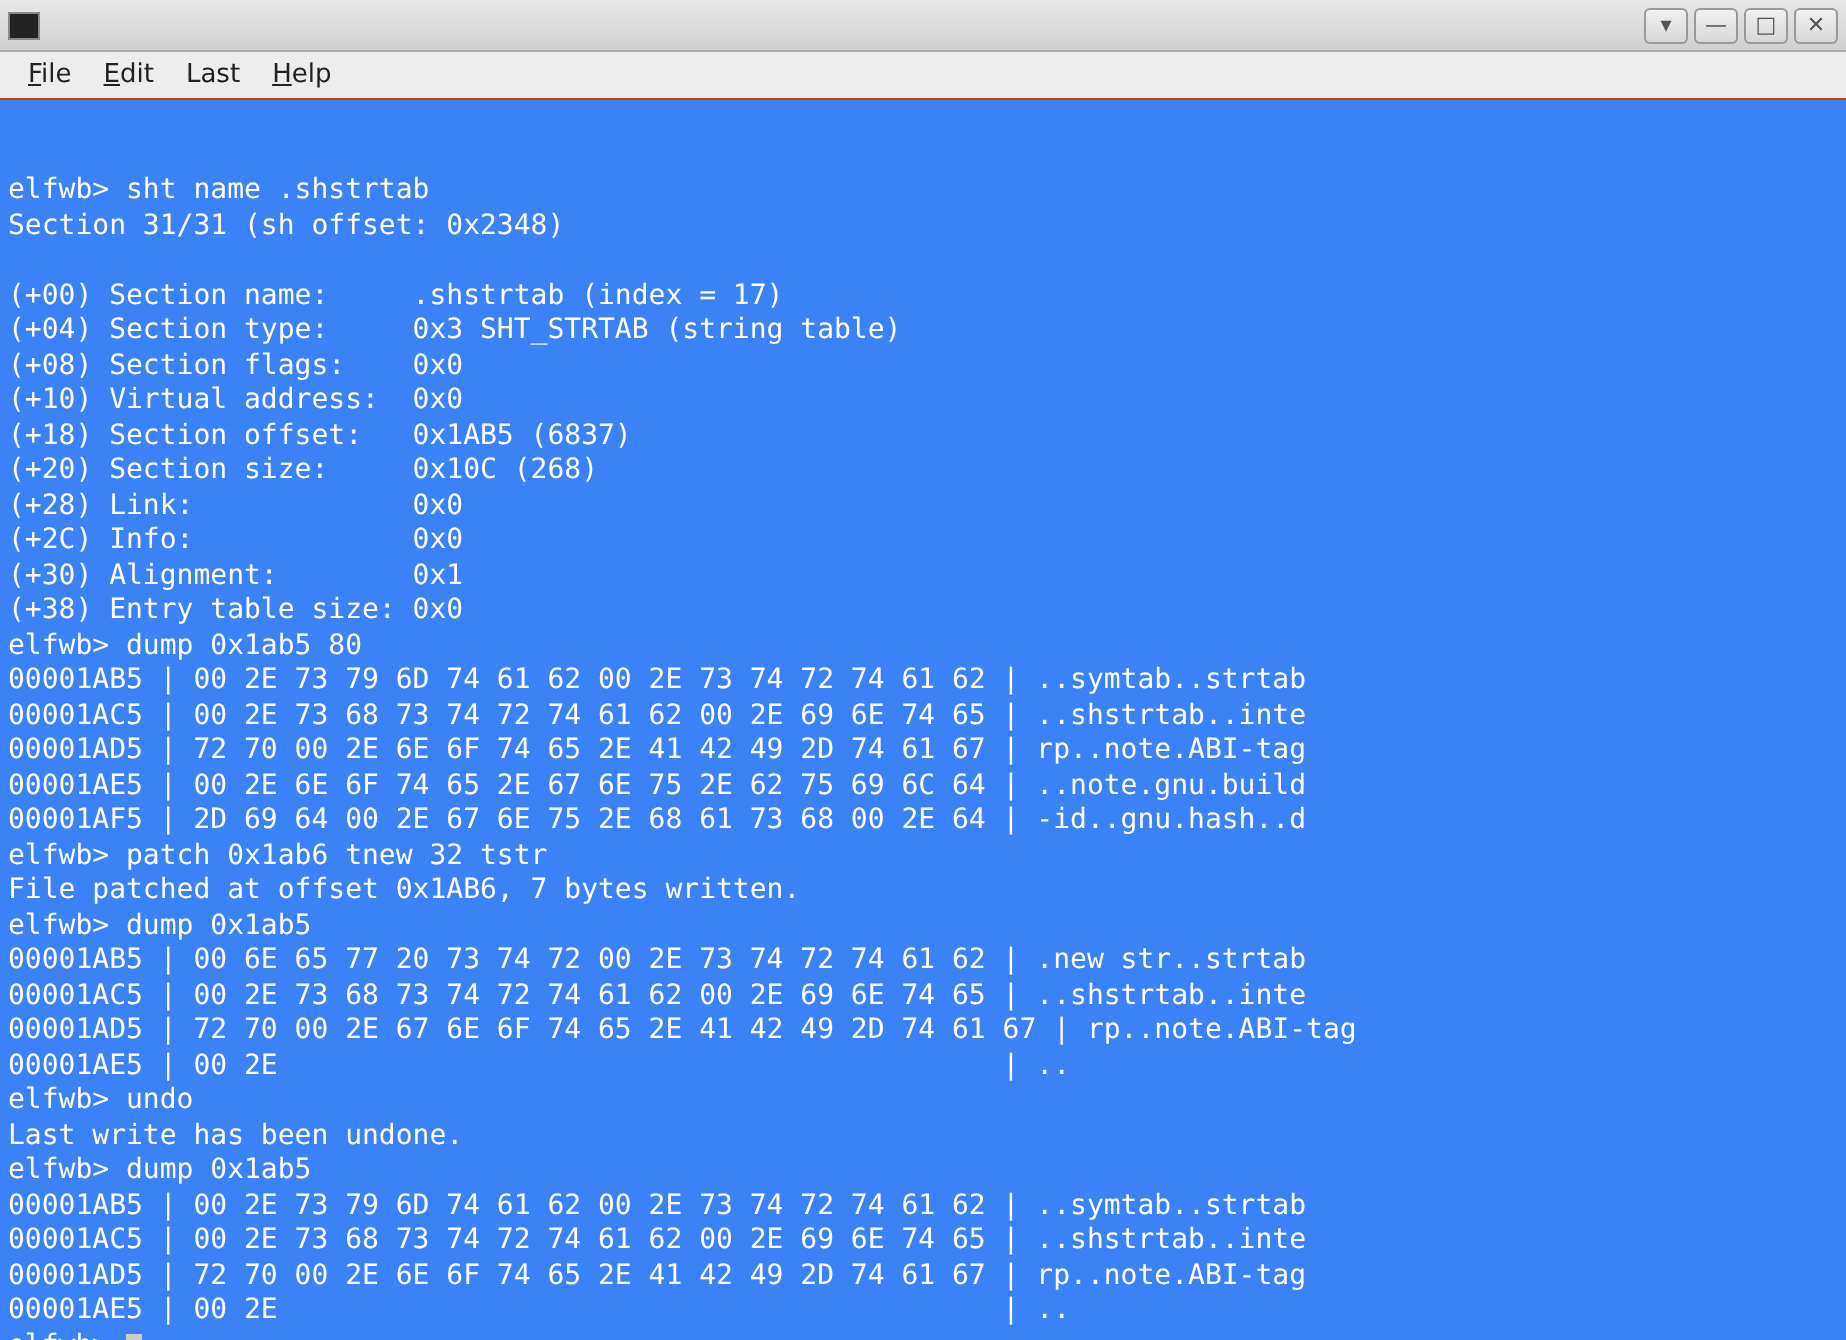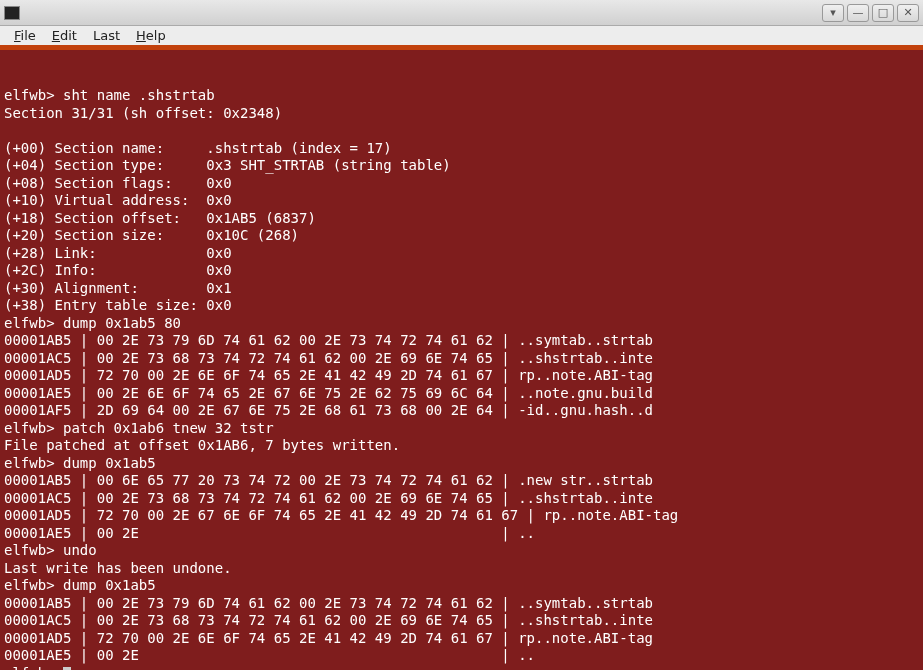--- a/index.html
+++ b/index.html
@@ -44,35 +44,35 @@
       display: inline-flex;
       align-items: center;
       justify-content: center;
       font-size: 11px;
       color: #555;
       cursor: pointer;
     }
     .menubar {
       height: 24px;
       background: #ededed;
-      border-bottom: 5px solid #c2410c;
+      border-bottom: 1px solid #c2410c;
       display: flex;
       align-items: center;
       padding: 0 6px;
     }
     .menu-item {
       padding: 2px 8px;
       cursor: pointer;
       font-size: 13px;
       color: #222;
     }
     .menu-item u { text-decoration: underline; }
     .terminal {
       flex: 1;
-      background: #7f1d1d;
+      background: #3b82f6;
       color: #fff;
       font-family: "DejaVu Sans Mono", "Courier New", monospace;
       font-size: 14px;
       line-height: 1.25;
       padding: 2px 4px;
       overflow: hidden;
       white-space: pre;
     }
     .terminal-line { white-space: pre; }
     .cursor {

